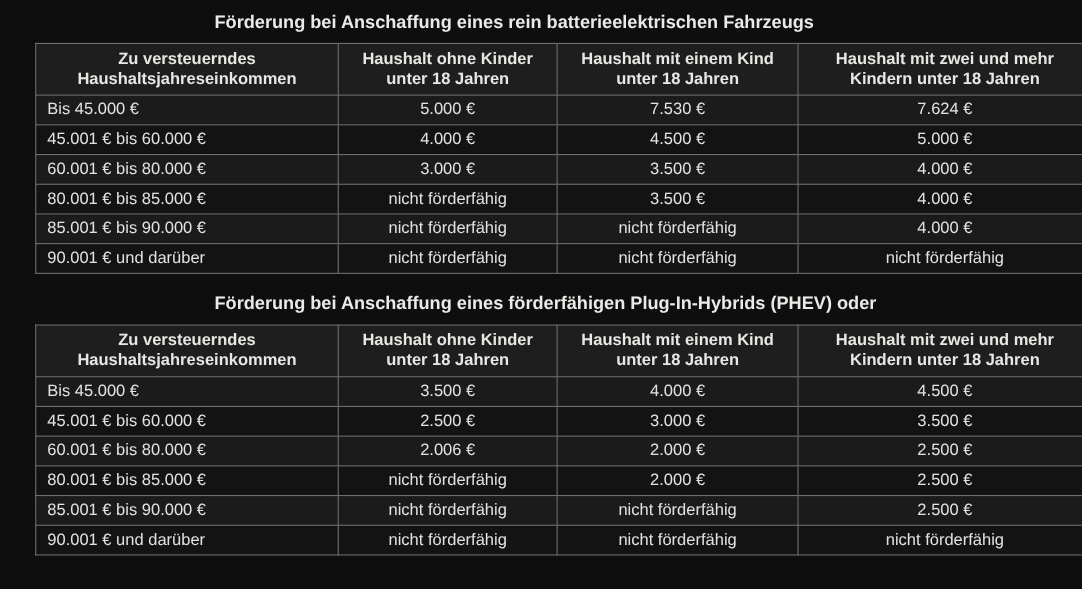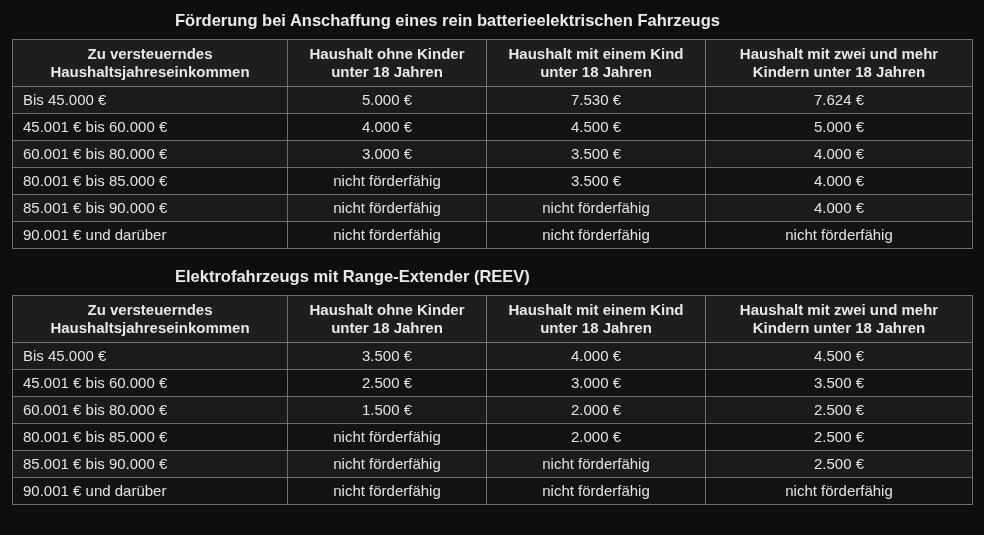--- a/index.html
+++ b/index.html
@@ -9,20 +9,21 @@
     width: 984px;
     height: 535px;
     overflow: hidden;
     font-family: "Liberation Sans", sans-serif;
     color: #e4e2df;
   }
   .page {
     padding: 0 12px;
     box-sizing: border-box;
     width: 852px;
+    margin-left: 20px;
   }
   .title {
     font-size: 16.5px;
     font-weight: bold;
     margin: 0;
     padding: 10px 0 9px 163px;
     line-height: 20px;
     color: #eceae7;
   }
   .title2 {
@@ -115,21 +116,21 @@
       <tr>
         <td class="c0">90.001 € und darüber</td>
         <td>nicht förderfähig</td>
         <td>nicht förderfähig</td>
         <td>nicht förderfähig</td>
       </tr>
     </tbody>
   </table>
 
   <h2 class="title title2">
-    <span class="tline">Elektrofahrzeugs mit Range-Extender (REEV)</span>
+    <span class="tline">Förderung bei Anschaffung eines förderfähigen Plug-In-Hybrids (PHEV) oder</span>
   </h2>
 
   <table>
     <colgroup>
       <col style="width:275px">
         <col style="width:199px">
         <col style="width:219px">
         <col style="width:267px">
     </colgroup>
     <thead>
@@ -148,21 +149,21 @@
         <td>4.500 €</td>
       </tr>
       <tr>
         <td class="c0">45.001 € bis 60.000 €</td>
         <td>2.500 €</td>
         <td>3.000 €</td>
         <td>3.500 €</td>
       </tr>
       <tr>
         <td class="c0">60.001 € bis 80.000 €</td>
-        <td>1.500 €</td>
+        <td>2.006 €</td>
         <td>2.000 €</td>
         <td>2.500 €</td>
       </tr>
       <tr>
         <td class="c0">80.001 € bis 85.000 €</td>
         <td>nicht förderfähig</td>
         <td>2.000 €</td>
         <td>2.500 €</td>
       </tr>
       <tr>

